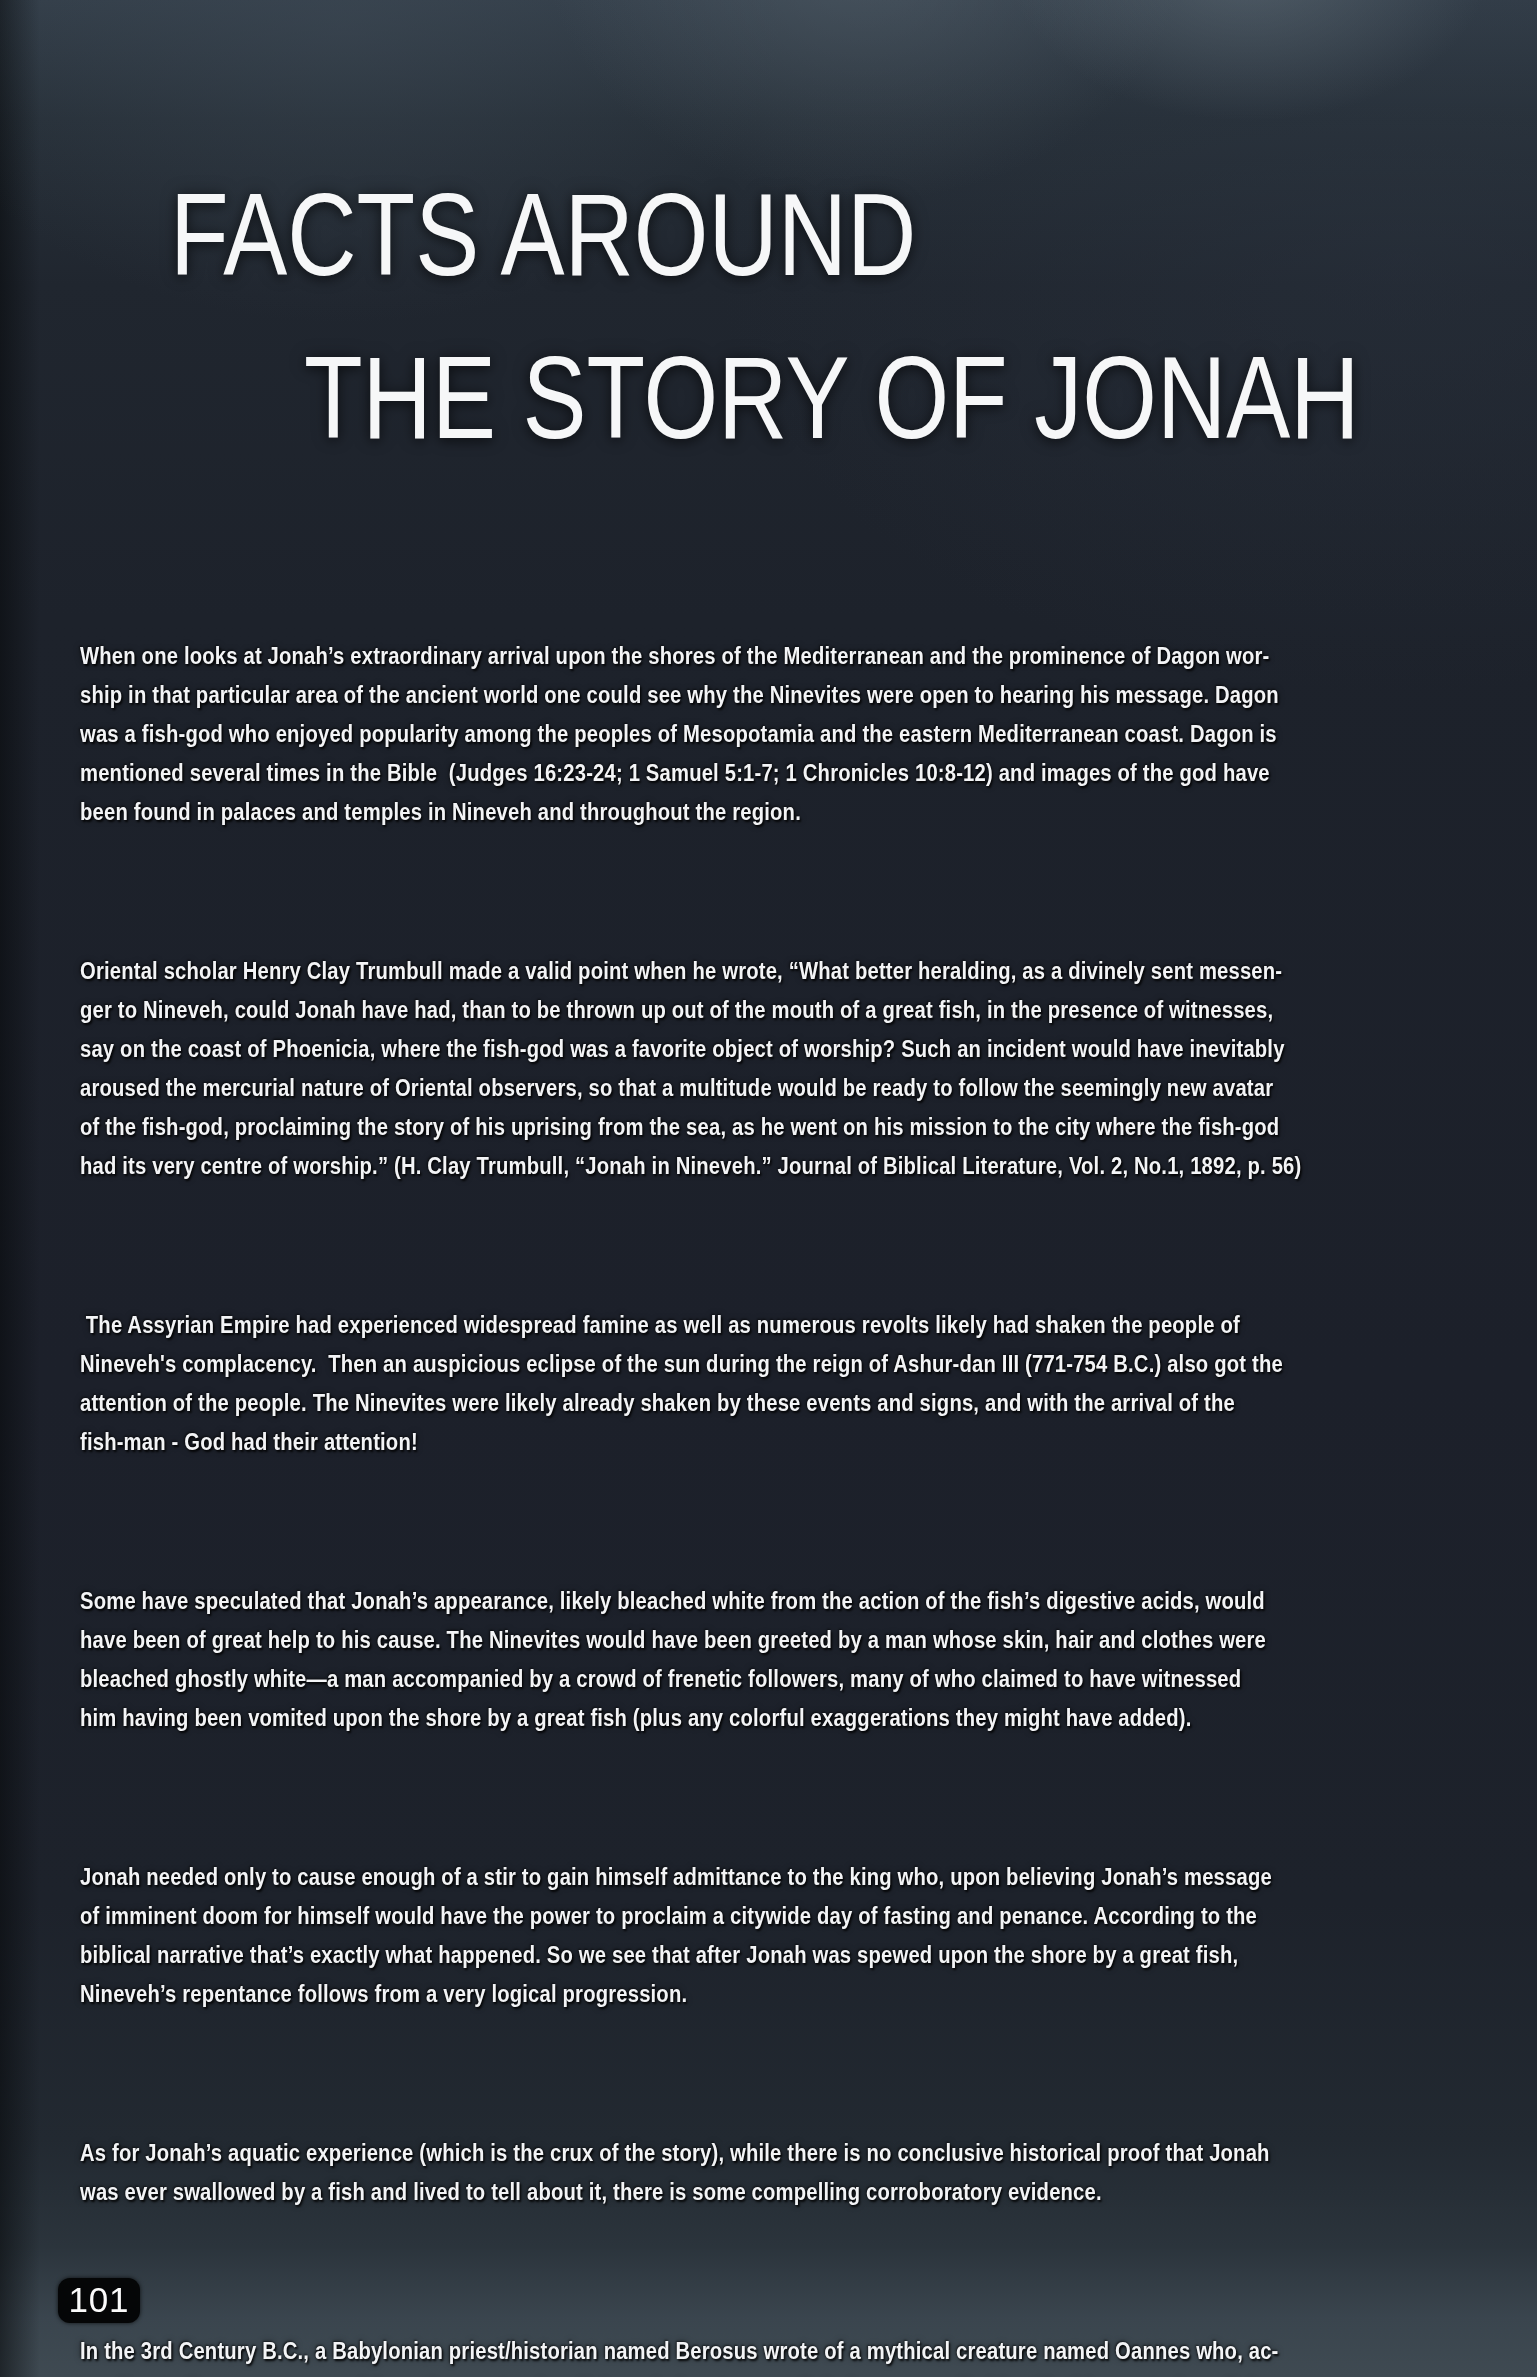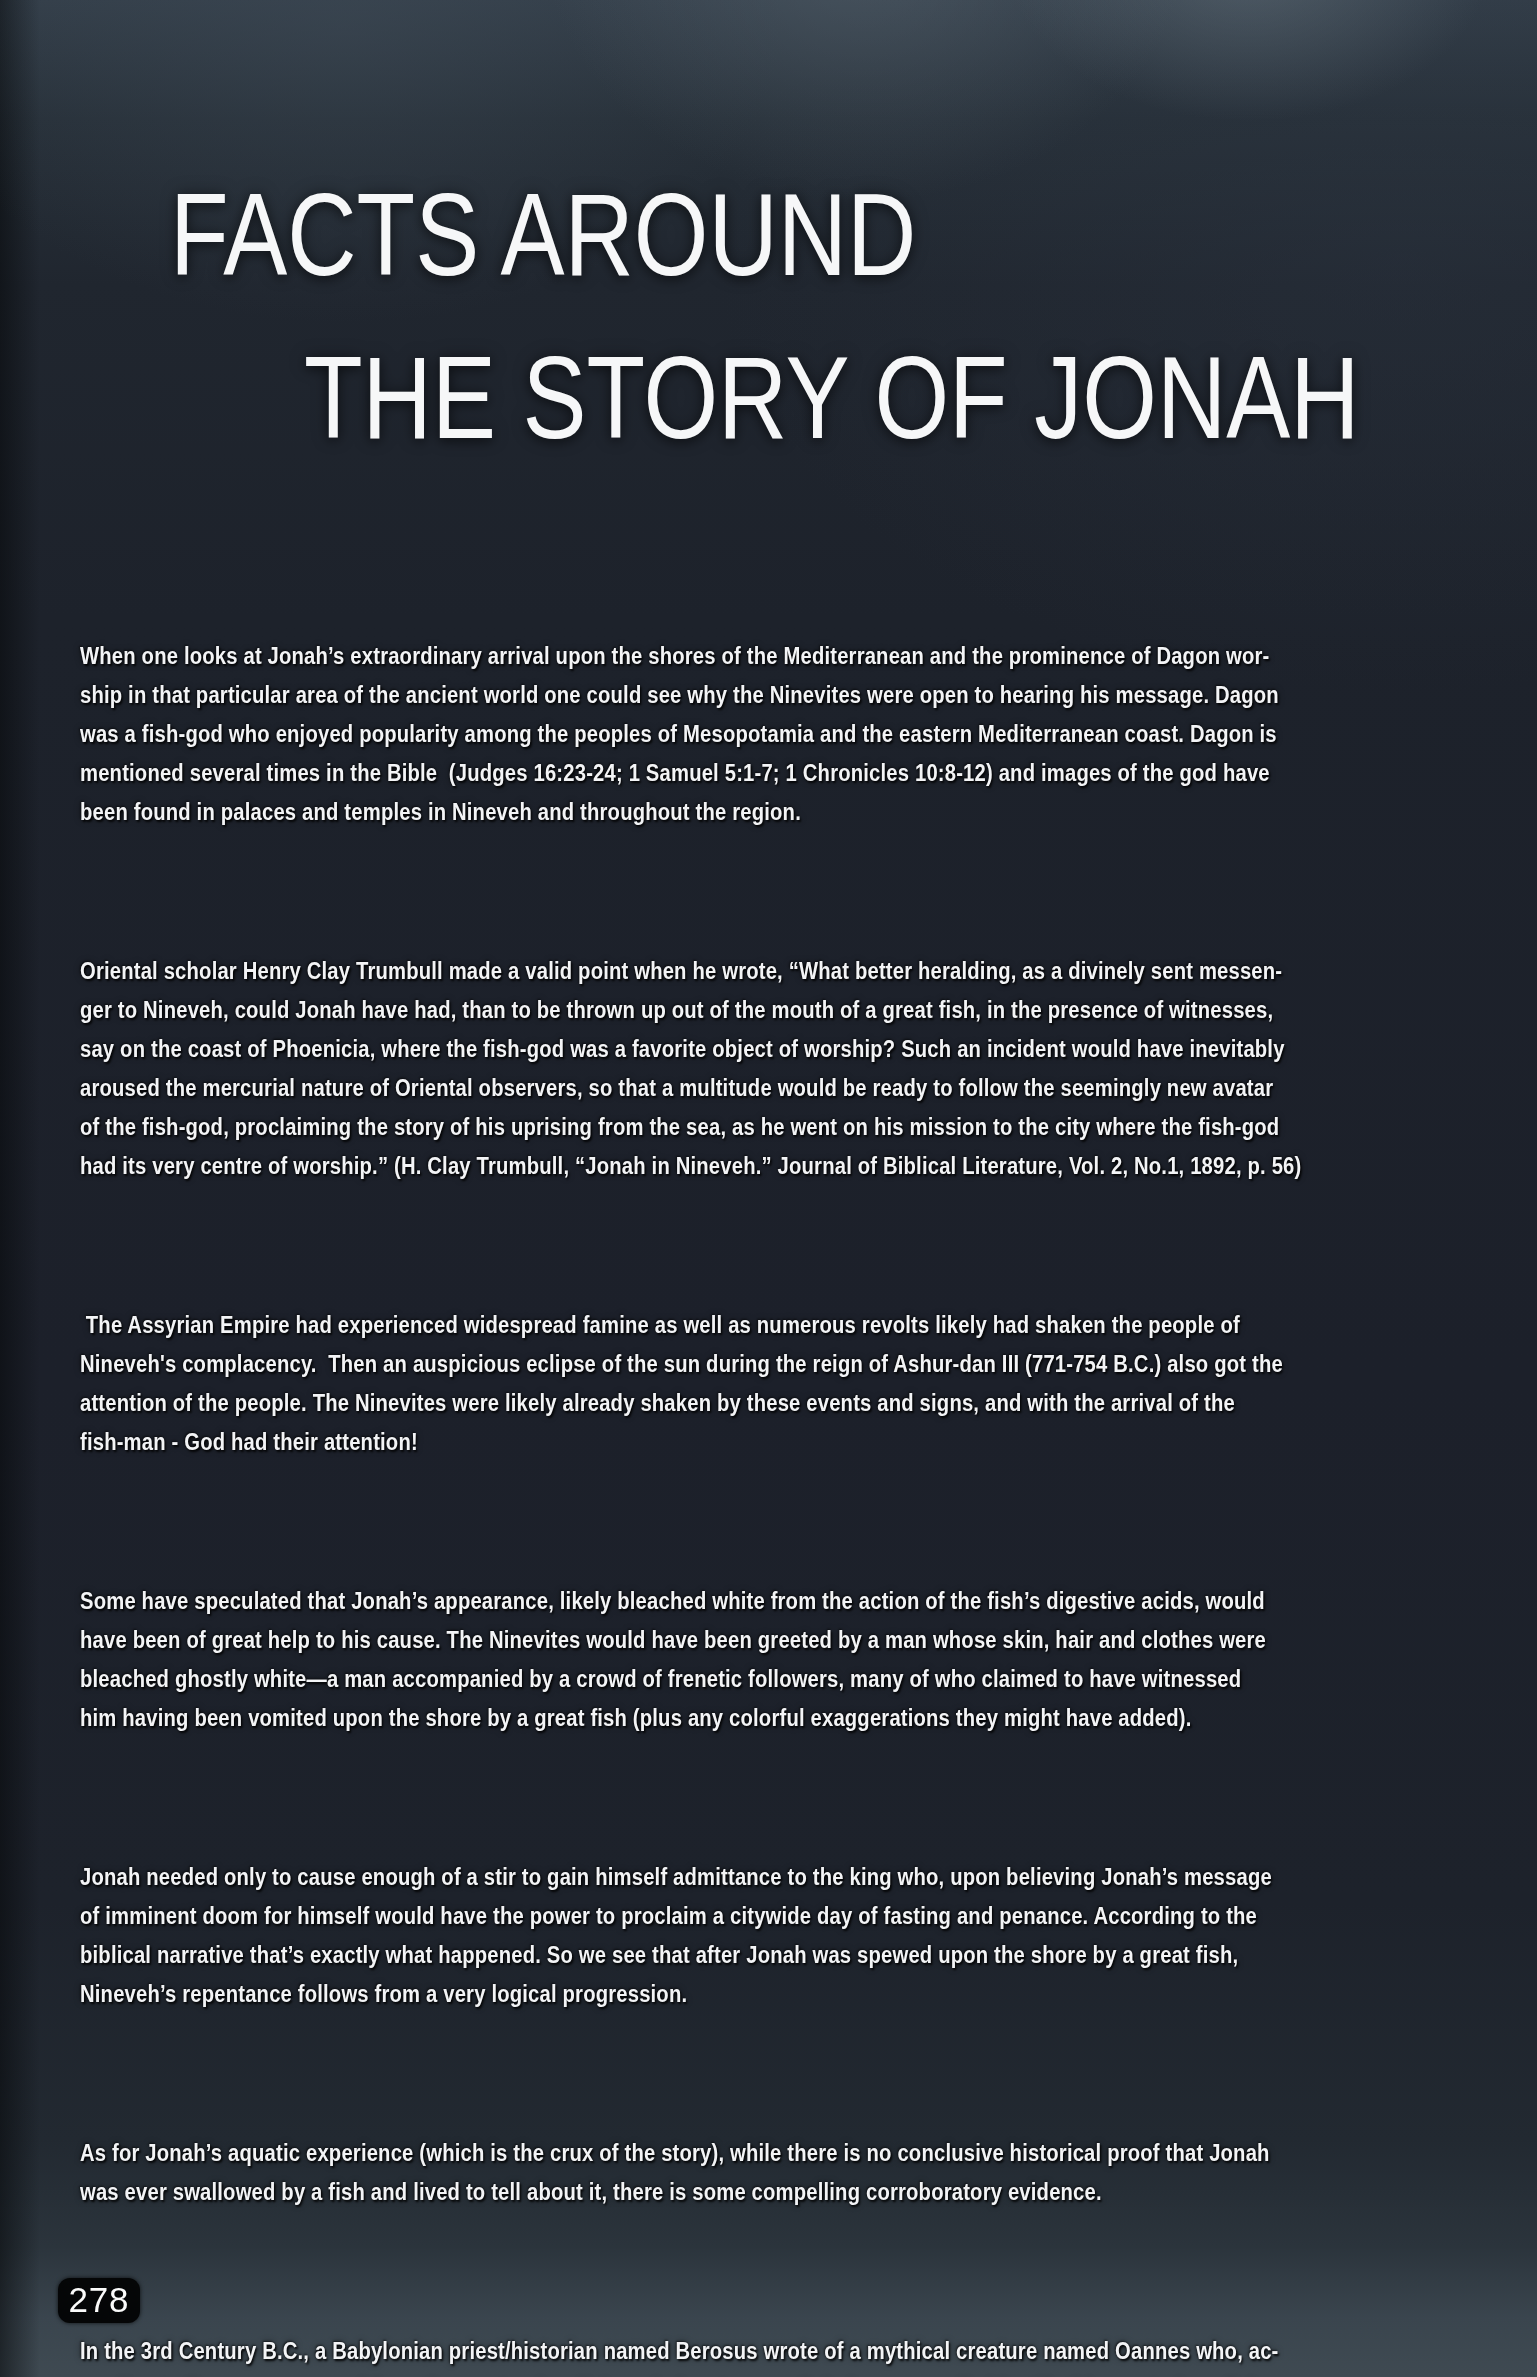--- a/index.html
+++ b/index.html
@@ -98,17 +98,17 @@
     <p>As for Jonah’s aquatic experience (which is the crux of the story), while there is no conclusive historical proof that Jonah
 was ever swallowed by a fish and lived to tell about it, there is some compelling corroboratory evidence.</p>
     <p>In the 3rd Century B.C., a Babylonian priest/historian named Berosus wrote of a mythical creature named Oannes who, ac-
 cording to Berosus, emerged from the sea to give divine wisdom to men. Scholars generally identify this mysterious fish-
 man as an avatar of the Babylonian water-god Ea (also known as Enki).</p>
     
     
   </div>
 
   <div class="page-number">
-    <span>278</span>
+    <span>101</span>
   </div>
 
 </div>
 
 
 </body></html>

